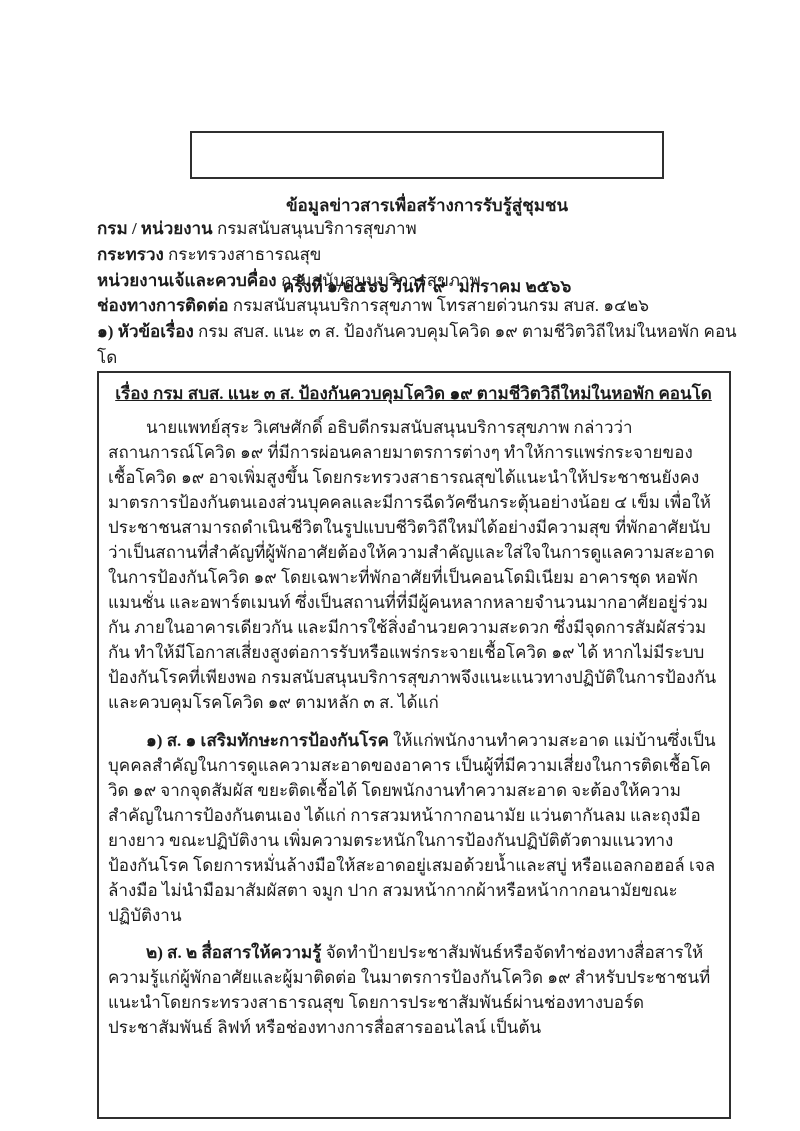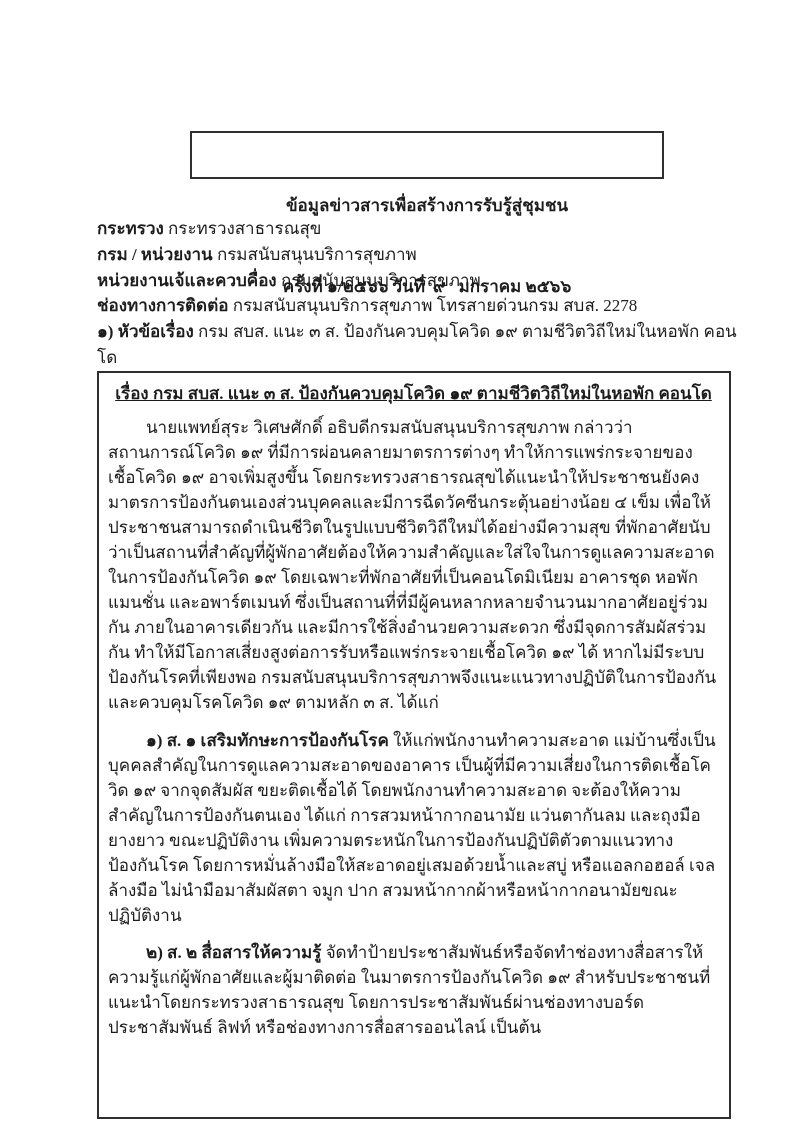--- a/index.html
+++ b/index.html
@@ -71,24 +71,24 @@
 <body>
 
 <div class="page">
 
   <div class="header-box">
     <div>ข้อมูลข่าวสารเพื่อสร้างการรับรู้สู่ชุมชน</div>
     <div>ครั้งที่ ๑/๒๕๖๖ วันที่  ๙   มกราคม ๒๕๖๖</div>
   </div>
 
   <div class="meta-block">
+    <div class="meta-line"><span class="lbl">กรม / หน่วยงาน</span> <span>กรมสนับสนุนบริการสุขภาพ</span></div>
     <div class="meta-line"><span class="lbl">กระทรวง</span> <span>กระทรวงสาธารณสุข</span></div>
-    <div class="meta-line"><span class="lbl">กรม / หน่วยงาน</span> <span>กรมสนับสนุนบริการสุขภาพ</span></div>
     <div class="meta-line"><span class="lbl">หน่วยงานเจ้และควบคื่อง</span> <span>กรมสนับสนุนบริการสุขภาพ</span></div>
-    <div class="meta-line"><span class="lbl">ช่องทางการติดต่อ</span> <span>กรมสนับสนุนบริการสุขภาพ โทรสายด่วนกรม สบส. 2278</span></div>
+    <div class="meta-line"><span class="lbl">ช่องทางการติดต่อ</span> <span>กรมสนับสนุนบริการสุขภาพ โทรสายด่วนกรม สบส. ๑๔๒๖</span></div>
     <div class="topic-line"><span class="lbl">๑) หัวข้อเรื่อง</span> <span>กรม สบส. แนะ ๓ ส. ป้องกันควบคุมโควิด ๑๙ ตามชีวิตวิถีใหม่ในหอพัก คอนโด</span></div>
   </div>
 
   <div class="content-box">
     <div class="box-title">เรื่อง กรม สบส. แนะ ๓ ส. ป้องกันควบคุมโควิด ๑๙ ตามชีวิตวิถีใหม่ในหอพัก คอนโด</div>
     <p class="para">นายแพทย์สุระ วิเศษศักดิ์  อธิบดีกรมสนับสนุนบริการสุขภาพ กล่าวว่า สถานการณ์โควิด ๑๙ ที่มีการผ่อนคลายมาตรการต่างๆ ทำให้การแพร่กระจายของเชื้อโควิด ๑๙ อาจเพิ่มสูงขึ้น โดยกระทรวงสาธารณสุขได้แนะนำให้ประชาชนยังคงมาตรการป้องกันตนเองส่วนบุคคลและมีการฉีดวัคซีนกระตุ้นอย่างน้อย ๔ เข็ม เพื่อให้ประชาชนสามารถดำเนินชีวิตในรูปแบบชีวิตวิถีใหม่ได้อย่างมีความสุข ที่พักอาศัยนับว่าเป็นสถานที่สำคัญที่ผู้พักอาศัยต้องให้ความสำคัญและใส่ใจในการดูแลความสะอาดในการป้องกันโควิด ๑๙ โดยเฉพาะที่พักอาศัยที่เป็นคอนโดมิเนียม อาคารชุด หอพัก แมนชั่น และอพาร์ตเมนท์ ซึ่งเป็นสถานที่ที่มีผู้คนหลากหลายจำนวนมากอาศัยอยู่ร่วมกัน ภายในอาคารเดียวกัน และมีการใช้สิ่งอำนวยความสะดวก ซึ่งมีจุดการสัมผัสร่วมกัน ทำให้มีโอกาสเสี่ยงสูงต่อการรับหรือแพร่กระจายเชื้อโควิด ๑๙ ได้ หากไม่มีระบบป้องกันโรคที่เพียงพอ กรมสนับสนุนบริการสุขภาพจึงแนะแนวทางปฏิบัติในการป้องกัน และควบคุมโรคโควิด ๑๙ ตามหลัก ๓ ส. ได้แก่</p>
     <p class="bullet first"><span class="lbl">๑)  ส. ๑ เสริมทักษะการป้องกันโรค</span> <span>ให้แก่พนักงานทำความสะอาด แม่บ้านซึ่งเป็นบุคคลสำคัญในการดูแลความสะอาดของอาคาร เป็นผู้ที่มีความเสี่ยงในการติดเชื้อโควิด ๑๙ จากจุดสัมผัส ขยะติดเชื้อได้ โดยพนักงานทำความสะอาด จะต้องให้ความสำคัญในการป้องกันตนเอง ได้แก่ การสวมหน้ากากอนามัย แว่นตากันลม และถุงมือยางยาว ขณะปฏิบัติงาน เพิ่มความตระหนักในการป้องกันปฏิบัติตัวตามแนวทางป้องกันโรค โดยการหมั่นล้างมือให้สะอาดอยู่เสมอด้วยน้ำและสบู่ หรือแอลกอฮอล์ เจลล้างมือ ไม่นำมือมาสัมผัสตา จมูก ปาก สวมหน้ากากผ้าหรือหน้ากากอนามัยขณะปฏิบัติงาน</span></p>
     <p class="bullet"><span class="lbl">๒) ส. ๒ สื่อสารให้ความรู้</span> <span>จัดทำป้ายประชาสัมพันธ์หรือจัดทำช่องทางสื่อสารให้ความรู้แก่ผู้พักอาศัยและผู้มาติดต่อ ในมาตรการป้องกันโควิด ๑๙ สำหรับประชาชนที่แนะนำโดยกระทรวงสาธารณสุข โดยการประชาสัมพันธ์ผ่านช่องทางบอร์ดประชาสัมพันธ์ ลิฟท์ หรือช่องทางการสื่อสารออนไลน์ เป็นต้น</span></p>
   </div>
 

